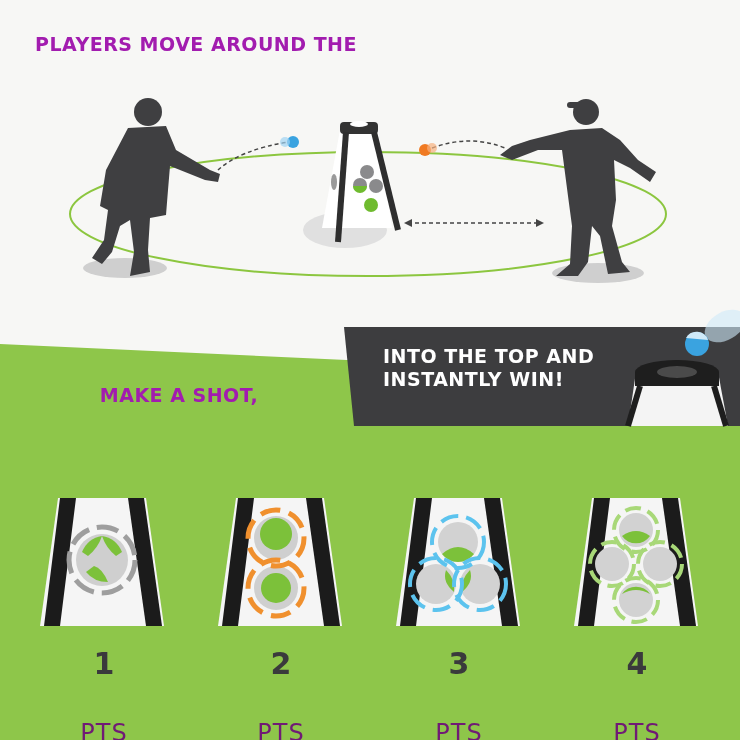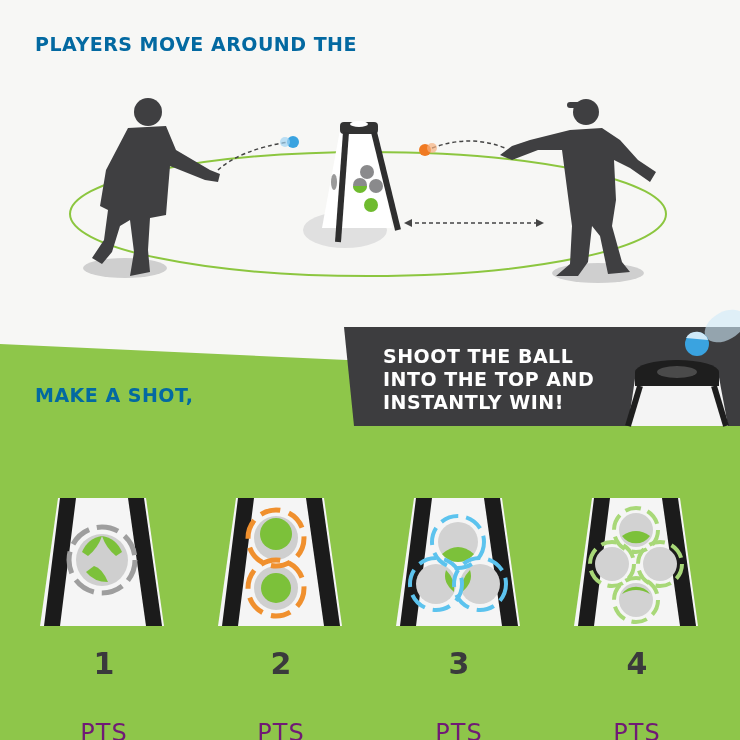--- a/index.html
+++ b/index.html
@@ -1,23 +1,23 @@
 <!DOCTYPE html>
 <html><head>
 <meta charset="utf-8">
 <style>
   html,body{margin:0;padding:0;}
   body{width:740px;height:740px;position:relative;overflow:hidden;background:#f7f7f5;font-family:"DejaVu Sans",sans-serif;}
   .abs{position:absolute;}
-  .headline{font-family:"DejaVu Sans",sans-serif;font-weight:bold;color:#0369a1;letter-spacing:0.5px;line-height:22px;font-size:19px;text-transform:uppercase;}
+  .headline{font-family:"DejaVu Sans",sans-serif;font-weight:bold;color:#a21caf;letter-spacing:0.5px;line-height:22px;font-size:19px;text-transform:uppercase;}
   #top-title{left:35px;top:33px;width:420px;}
   #green-bg{left:0;top:0;width:740px;height:740px;}
   #dark-banner{left:0;top:0;width:740px;height:740px;}
   #banner-text{left:383px;top:345px;width:260px;color:#ffffff;font-size:19px;line-height:23px;font-weight:bold;letter-spacing:0.5px;text-transform:uppercase;}
-  #sub-title{left:35px;top:384px;width:260px;}
+  #sub-title{left:49px;top:384px;width:260px;text-align:center;}
   .card{position:absolute;top:496px;width:128px;height:132px;}
   .pts-num{position:absolute;top:648px;width:80px;text-align:center;font-weight:bold;font-size:30px;color:#3a3a3c;line-height:32px;}
   .pts-lbl{position:absolute;top:688px;width:80px;text-align:center;font-size:24px;color:#701a75;letter-spacing:1px;line-height:26px;margin-top:32px;}
 </style>
 </head>
 <body>
 
 <svg id="green-bg" class="abs" viewBox="0 0 740 740" width="740" height="740">
   <polygon points="0,344 740,378 740,740 0,740" fill="#8ec64a"></polygon>
 </svg>
@@ -85,21 +85,20 @@
   </g>
 
   <g>
     <ellipse cx="725" cy="326" rx="22" ry="14" fill="#cfe9f8" opacity="0.6" transform="rotate(-30 725 326)"></ellipse>
     <circle cx="697" cy="344" r="12" fill="#3aa3e0"></circle>
     <path d="M686,338 A12,12 0 0 1 708,340" fill="#cfe9f8"></path>
   </g>
 </svg>
 
 <div id="banner-text" class="abs">
-  <div>SHOOT THE BALL</div>
   <div>INTO THE TOP AND</div>
   <div>INSTANTLY WIN!</div>
 </div>
 
 <div id="sub-title" class="abs headline">
   <div>MAKE A SHOT,</div>
 </div>
 
 <svg class="card" style="left:38px" viewBox="0 0 128 132">
   <polygon points="20,2 108,2 126,130 2,130" fill="#f5f5f5"></polygon>

